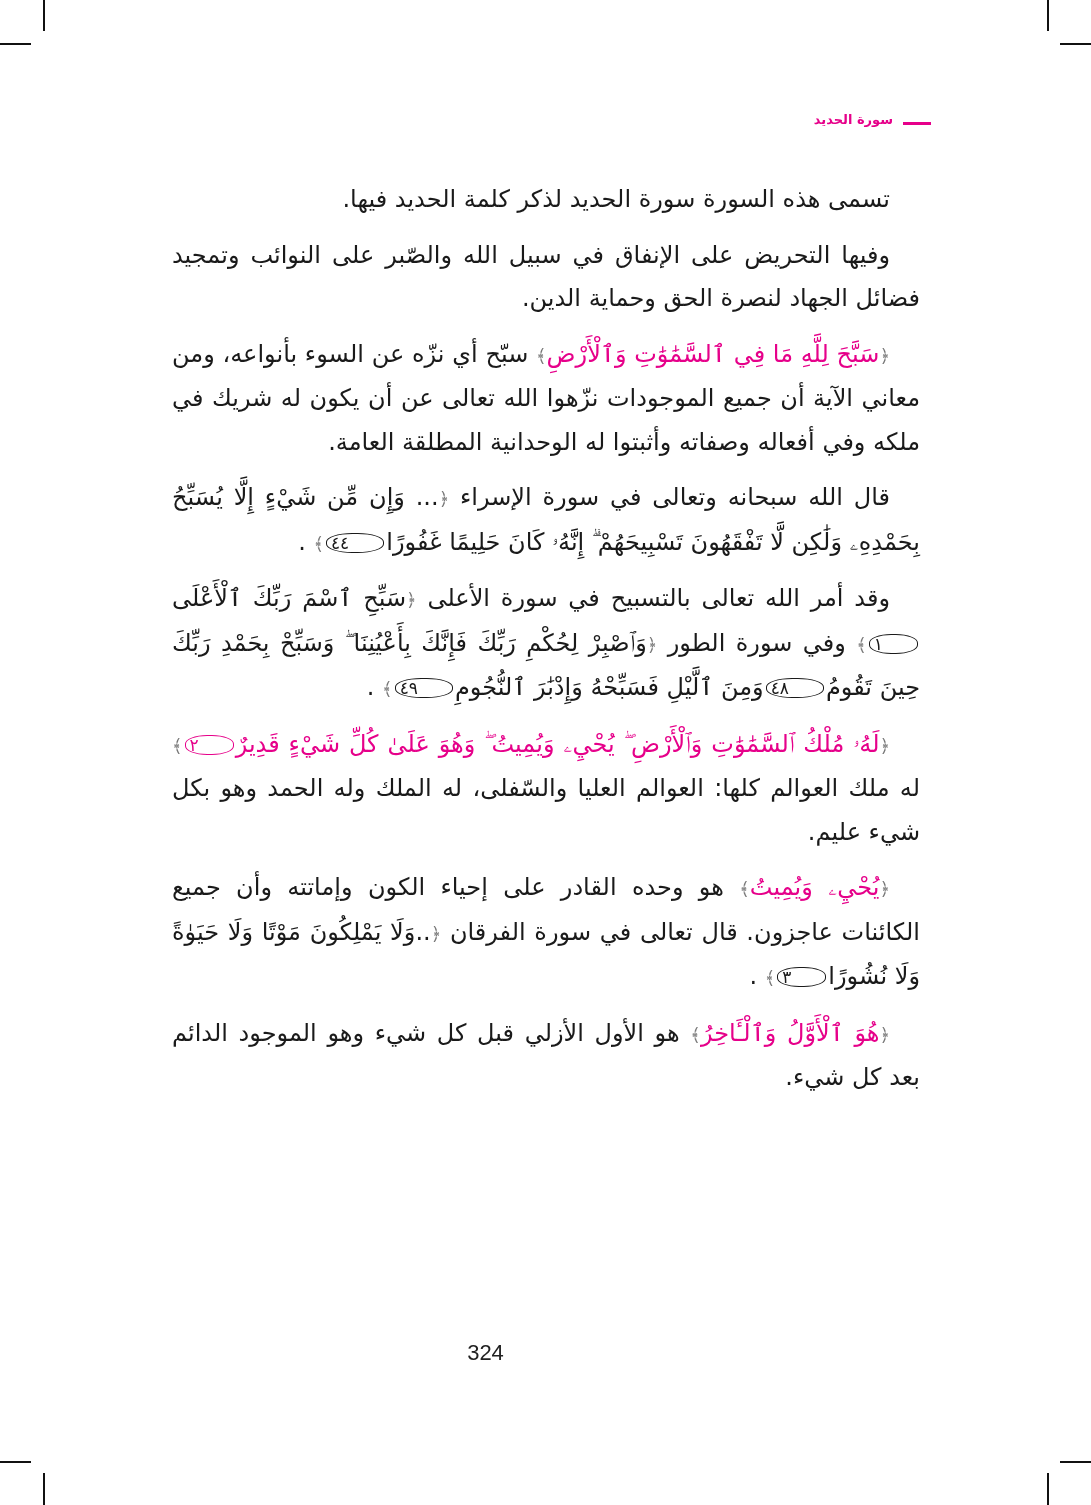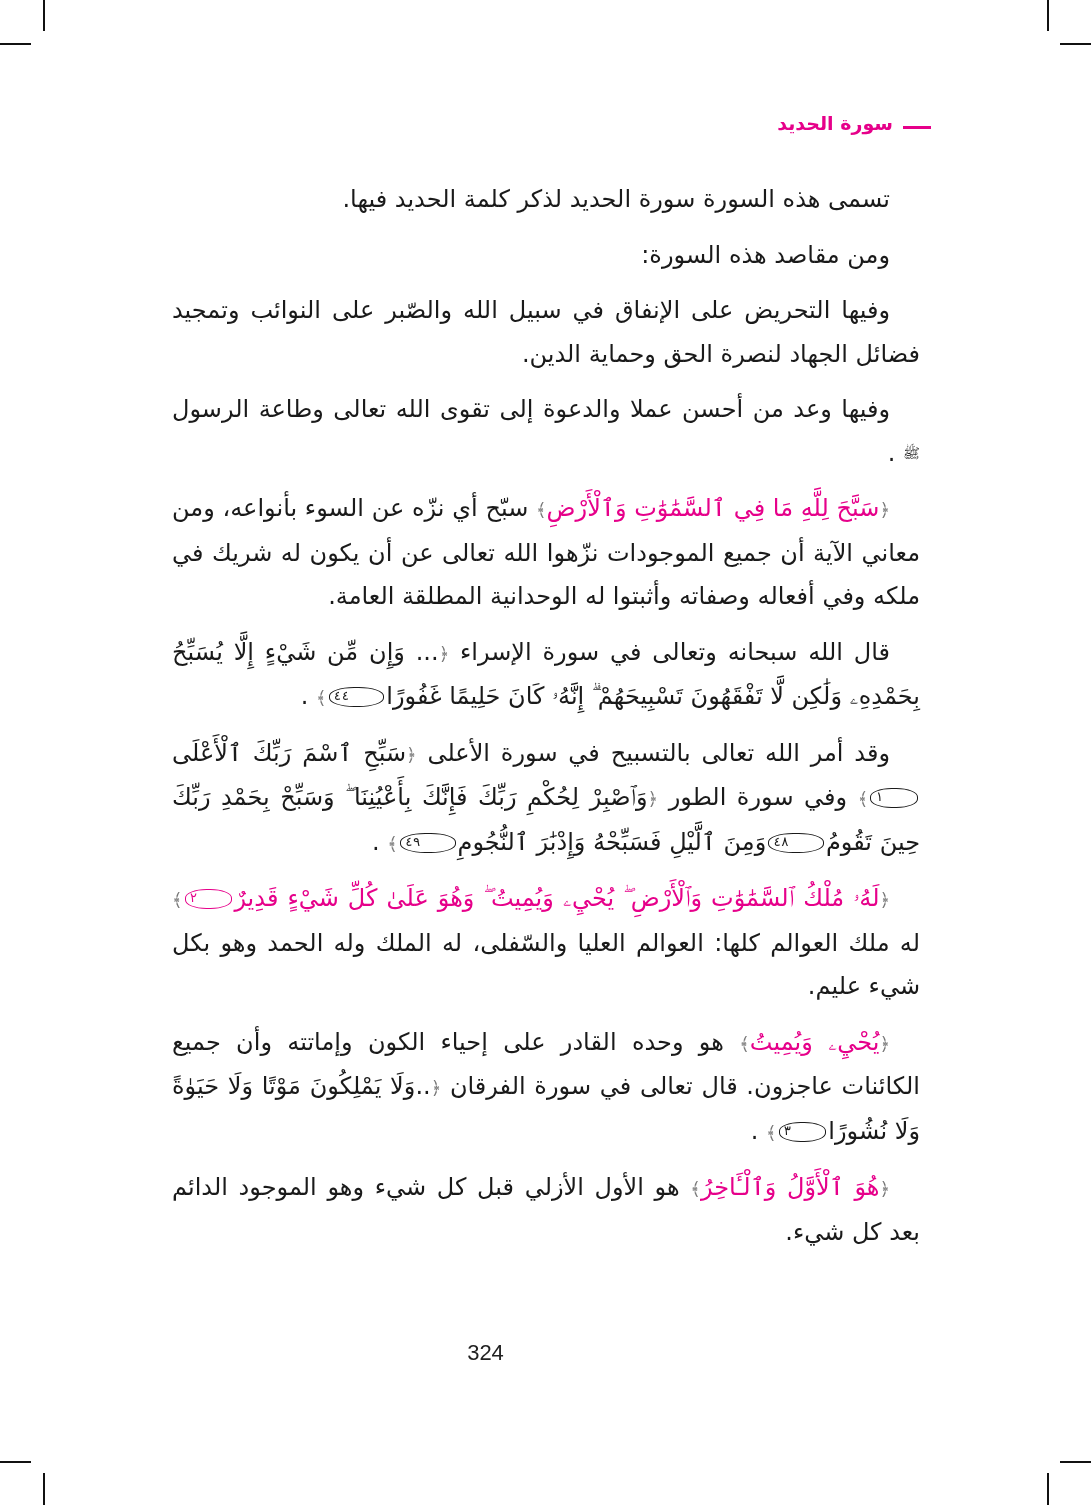--- a/index.html
+++ b/index.html
@@ -2,30 +2,30 @@
 <html><head>
 <meta charset="utf-8">
 <style>
   html, body { margin: 0; padding: 0; background: #ffffff; }
   body { width: 1091px; height: 1505px; position: relative; overflow: hidden;
          font-family: "DejaVu Sans", "Liberation Sans", sans-serif; color: #1a1a1a; }
   .crop { position: absolute; background: #111; }
   .header { position: absolute; top: 112px; right: 160px; direction: rtl;
             display: flex; align-items: center; gap: 10px; color: #e6008a; }
   .header .rule { width: 28px; height: 3px; background: #e6008a; display: inline-block; margin-top: 8px; }
-  .header .title { font-size: 19px; font-weight: bold; }
+  .header .title { font-size: 13px; font-weight: bold; }
   .content { position: absolute; top: 166px; left: 160px; width: 772px; direction: rtl;
              text-align: justify; font-size: 24px; line-height: 43.5px; }
   .content p { margin: 12px; }
   .indent { text-indent: 30px; }
   .q { color: #e6008a; }
   .qv { color: #1a1a1a; }
   .br { color: #777; font-size: 18px; }
   .num { display: inline-block; border: 1.5px solid currentColor; border-radius: 45%;
-         font-size: 13px; line-height: 18px; padding: 0 4px; margin: 0 2px; vertical-align: middle; font-family: Liberation Mono, monospace; }
+         font-size: 17px; line-height: 18px; padding: 0 4px; margin: 0 2px; vertical-align: middle; }
   .sal { font-size: 14px; vertical-align: top; }
   .page-number { position: absolute; top: 1340px; left: 0; width: 971px; text-align: center;
                  font-family: "Liberation Sans", sans-serif; font-size: 22px; color: #222; }
 </style>
 </head>
 <body>
 
 <div class="crop" style="left:43px;top:0;width:2px;height:31px;"></div>
 <div class="crop" style="left:0;top:43px;width:31px;height:2px;"></div>
 <div class="crop" style="left:1047px;top:0;width:2px;height:31px;"></div>
@@ -35,27 +35,22 @@
 <div class="crop" style="left:1060px;top:1461px;width:31px;height:2px;"></div>
 <div class="crop" style="left:1047px;top:1473px;width:2px;height:32px;"></div>
 
 <div class="header">
   <span class="rule"></span>
   <span class="title">سورة الحديد</span>
 </div>
 
 <div class="content">
   <p class="indent">تسمى هذه السورة سورة الحديد لذكر كلمة الحديد فيها.</p>
-  <p class="indent">ومن مقاصد هذه السورة:</p>
   <p class="indent">وفيها التحريض على الإنفاق في سبيل الله والصّبر على النوائب وتمجيد فضائل الجهاد لنصرة الحق وحماية الدين.</p>
 
-  <p class="indent">
-    <span>وفيها وعد من أحسن عملا والدعوة إلى تقوى الله تعالى وطاعة الرسول</span>
-    <span class="sal">ﷺ</span><span> .</span>
-  </p>
 
   <p class="indent">
     <span class="q"><span class="br">﴿</span><span>سَبَّحَ لِلَّهِ مَا فِي ٱلسَّمَٰوَٰتِ وَٱلْأَرْضِ</span><span class="br">﴾</span></span><span> سبّح أي نزّه عن السوء بأنواعه، ومن معاني الآية أن جميع الموجودات نزّهوا الله تعالى عن أن يكون له شريك في ملكه وفي أفعاله وصفاته وأثبتوا له الوحدانية المطلقة العامة.</span>
   </p>
 
   <p class="indent">
     <span>قال الله سبحانه وتعالى في سورة الإسراء </span><span class="qv"><span class="br">﴿</span><span>... وَإِن مِّن شَيْءٍ إِلَّا يُسَبِّحُ بِحَمْدِهِۦ وَلَٰكِن لَّا تَفْقَهُونَ تَسْبِيحَهُمْ ۗ إِنَّهُۥ كَانَ حَلِيمًا غَفُورًا</span><span class="num">٤٤</span><span class="br">﴾</span></span><span> .</span>
   </p>
 
   <p class="indent">

